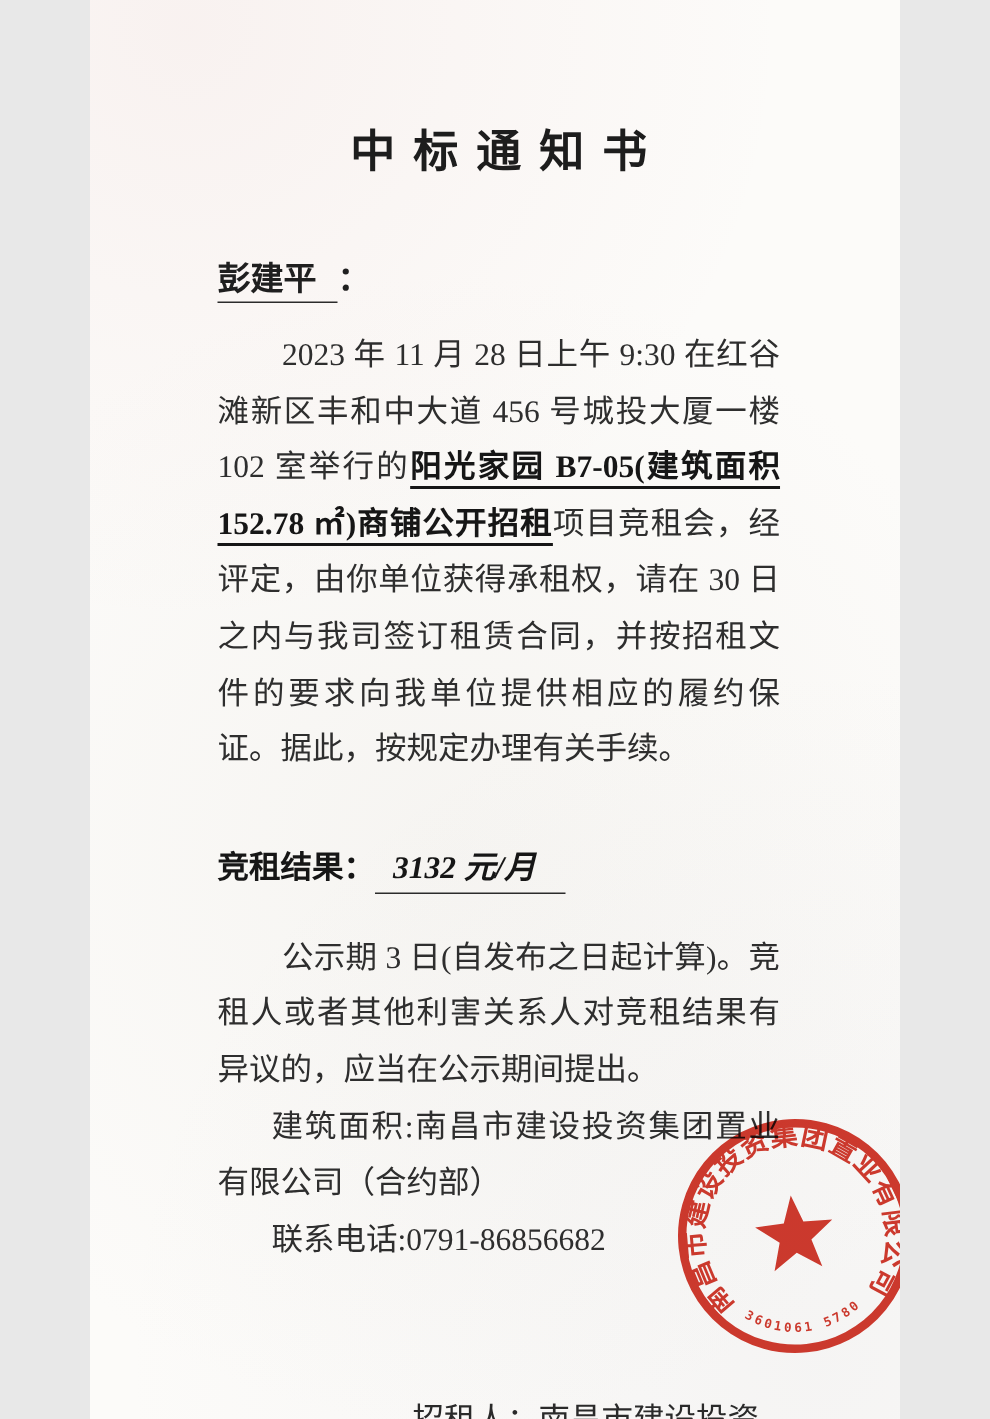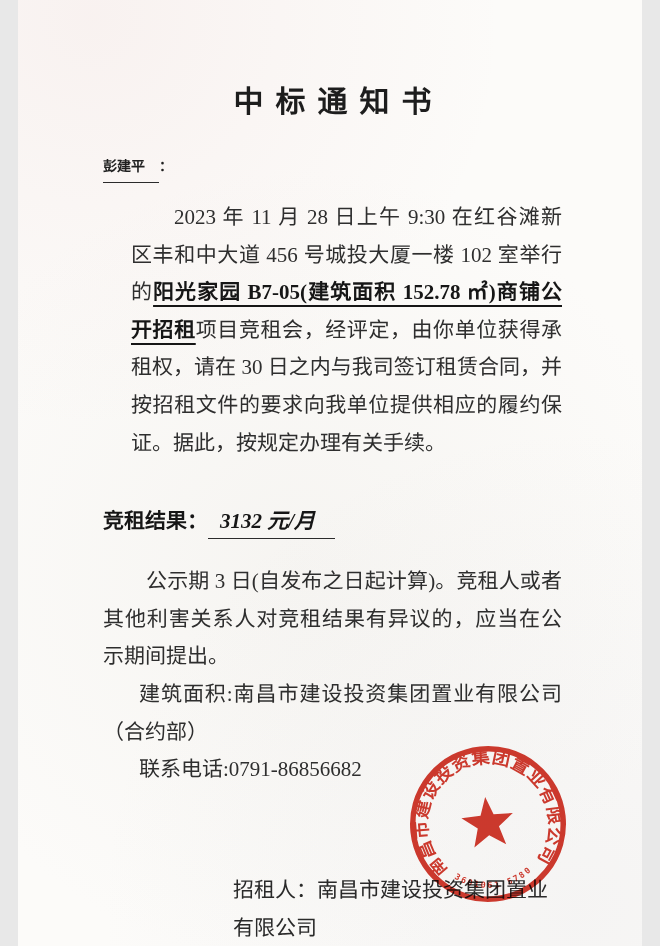--- a/index.html
+++ b/index.html
@@ -1,54 +1,54 @@
 <!DOCTYPE html>
 <html lang="zh-CN"><head>
 <meta charset="utf-8">
 <style>
   html,body { margin:0; padding:0; }
   body { background:#e8e8e8; }
   .page {
     position:relative;
-    width:624px; height:946px;
+    width:540px; height:946px;
     margin:0 auto;
     overflow:hidden;
     background:
       radial-gradient(circle at 12% 2%, rgba(216,160,160,0.10), transparent 38%),
       radial-gradient(circle at 90% 96%, rgba(185,185,195,0.10), transparent 45%),
       radial-gradient(circle at 45% 60%, rgba(240,238,234,0.5), transparent 60%),
       #fcfbf9;
     font-family:"Liberation Serif","DejaVu Serif",serif;
     color:#2b2b2b;
   }
   .content { padding:0 80px 0 85px; }
 
   .doc-title {
     margin:0; padding-top:82px;
     font-size:30px; line-height:40px; font-weight:600;
     letter-spacing:12px; text-indent:12px;
     text-align:center; color:#1d1d1d;
   }
 
   .addressee {
-    margin-top:31px;
-    font-size:14px; line-height:28px; font-weight:700; color:#1f1f1f;
+    margin-top:50px;
+    font-size:22px; line-height:28px; font-weight:700; color:#1f1f1f;
   }
   .addressee .name {
     display:inline-block;
     border-bottom:1.6px solid #2b2b2b;
     padding:0 14px 1px 0;
   }
 
   .body-text {
     font-size:21px; line-height:37.6px;
     text-align:justify; text-align-last:left;
     color:#2e2e2e; margin:0;
   }
-  .p1 { margin-top:16px; text-indent:43px;margin-left:28px; }
+  .p1 { margin-top:16px; text-indent:43px; }
   .em-seg {
     font-weight:700; color:#161616;
     text-decoration:underline;
     text-decoration-thickness:1.5px;
     text-underline-offset:6px;
   }
 
   .result-line {
     margin-top:44px;
     font-size:21px; line-height:30px; font-weight:700; color:#161616;

